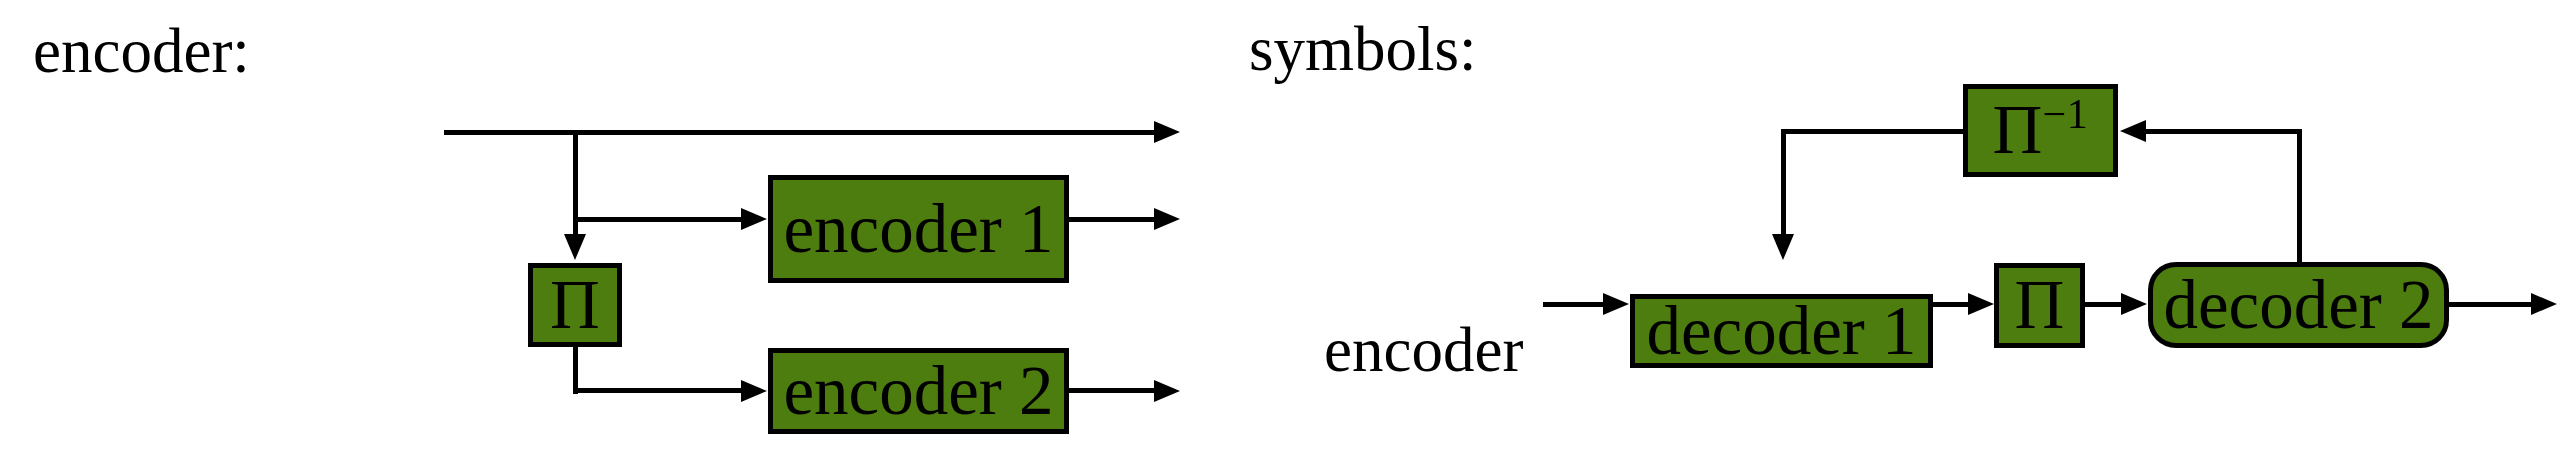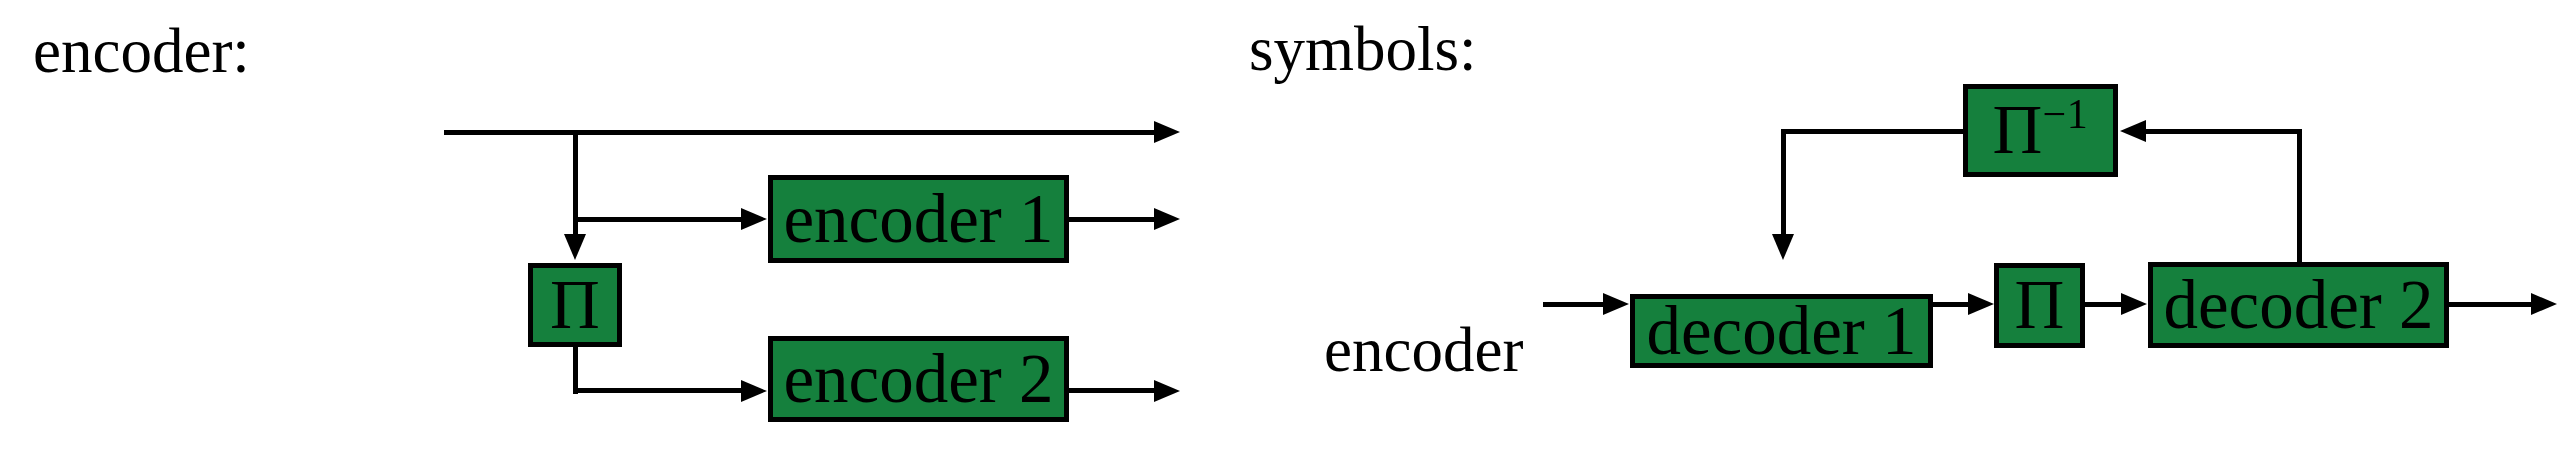--- a/index.html
+++ b/index.html
@@ -1,21 +1,21 @@
 <!DOCTYPE html>
 <html style="font-size:11.7px"><head>
 <meta charset="utf-8">
 <style>
   html,body{margin:0;padding:0;background:#ffffff;}
   #canvas{position:relative;width:2576px;height:463px;background:#ffffff;overflow:hidden;
           font-family:"Liberation Serif","DejaVu Serif",serif;color:#000;}
   .lbl{position:absolute;font-size:63px;line-height:69px;white-space:nowrap;}
   .hline{position:absolute;height:5.1px;background:#000;}
   .vline{position:absolute;width:5.1px;background:#000;}
-  .box{position:absolute;border:5.1px solid #000;box-sizing:border-box;background:#15803d;
+  .box{position:absolute;border:5.1px solid #000;box-sizing:border-box;background:#4d7c0f;
        display:flex;align-items:center;justify-content:center;font-size:69px;white-space:nowrap;}
   .arr-r{position:absolute;width:0;height:0;border-top:11px solid transparent;
          border-bottom:11px solid transparent;border-left:26px solid #000;}
   .arr-l{position:absolute;width:0;height:0;border-top:11px solid transparent;
          border-bottom:11px solid transparent;border-right:26px solid #000;}
   .arr-d{position:absolute;width:0;height:0;border-left:11px solid transparent;
          border-right:11px solid transparent;border-top:26px solid #000;}
   .sup{font-size:42px;position:relative;top:-25px;letter-spacing:0.7px;}
 </style>
 </head>
@@ -32,31 +32,31 @@
   <div class="vline" style="left:573px;top:130px;height:111px;"></div>
   <div class="arr-d" style="left:564px;top:234px;"></div>
 
   <div class="hline" style="left:573px;top:217px;width:171px;"></div>
   <div class="arr-r" style="left:741px;top:208px;"></div>
 
   <div class="box" style="left:528px;top:263px;width:94px;height:84px;">
     <span>Π</span>
   </div>
 
-  <div class="box" style="left:768px;top:175px;width:301px;height:88px;">
+  <div class="box" style="left:768px;top:175px;width:301px;height:108px;">
     <span>encoder 1</span>
   </div>
   <div class="hline" style="left:1065px;top:217px;width:91px;"></div>
   <div class="arr-r" style="left:1154px;top:208px;"></div>
 
   <div class="vline" style="left:573px;top:347px;height:47px;"></div>
   <div class="hline" style="left:573px;top:388px;width:171px;"></div>
   <div class="arr-r" style="left:741px;top:380px;"></div>
 
-  <div class="box" style="left:768px;top:336px;width:301px;height:86px;">
+  <div class="box" style="left:768px;top:348px;width:301px;height:86px;">
     <span>encoder 2</span>
   </div>
   <div class="hline" style="left:1065px;top:388px;width:91px;"></div>
   <div class="arr-r" style="left:1154px;top:380px;"></div>
 
   <div class="lbl" style="left:1249px;top:15.3px;">symbols:</div>
 
   <div class="lbl" style="left:1324px;top:316px;">encoder</div>
 
   <div class="hline" style="left:1543px;top:302px;width:62px;"></div>
@@ -69,21 +69,21 @@
   <div class="hline" style="left:1930px;top:302px;width:40px;"></div>
   <div class="arr-r" style="left:1968px;top:293px;"></div>
 
   <div class="box" style="left:1994px;top:263px;width:91px;height:85px;">
     <span>Π</span>
   </div>
 
   <div class="hline" style="left:2083px;top:302px;width:40px;"></div>
   <div class="arr-r" style="left:2121px;top:293px;"></div>
 
-  <div class="box" style="left:2148px;top:262px;width:301px;height:86px;">
+  <div class="box" style="left:2148px;top:262px;width:301px;height:86px;border-radius:28px;">
     <span>decoder 2</span>
   </div>
   <div class="hline" style="left:2446px;top:302px;width:88px;"></div>
   <div class="arr-r" style="left:2531px;top:293px;"></div>
 
   <div class="vline" style="left:2297px;top:129px;height:133px;"></div>
   <div class="hline" style="left:2144px;top:129px;width:157px;"></div>
   <div class="arr-l" style="left:2120px;top:120px;"></div>
 
   <div class="box" style="left:1963px;top:84px;width:155px;height:93px;">

